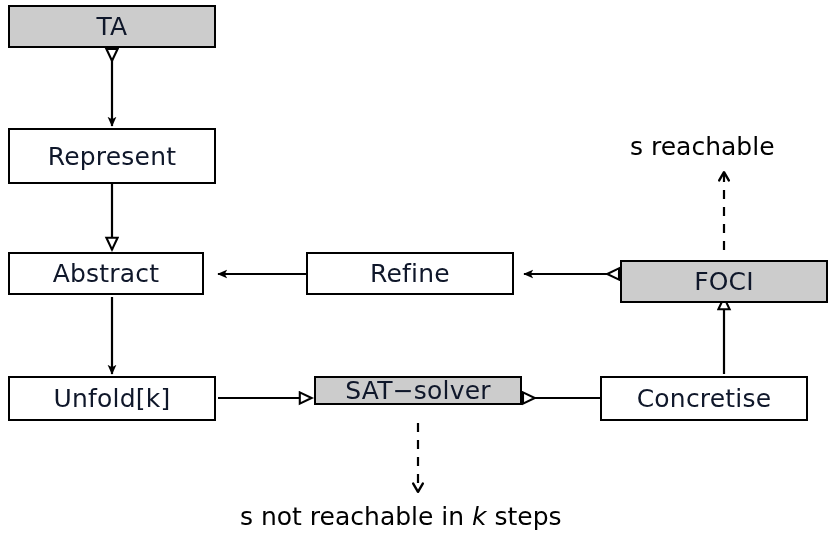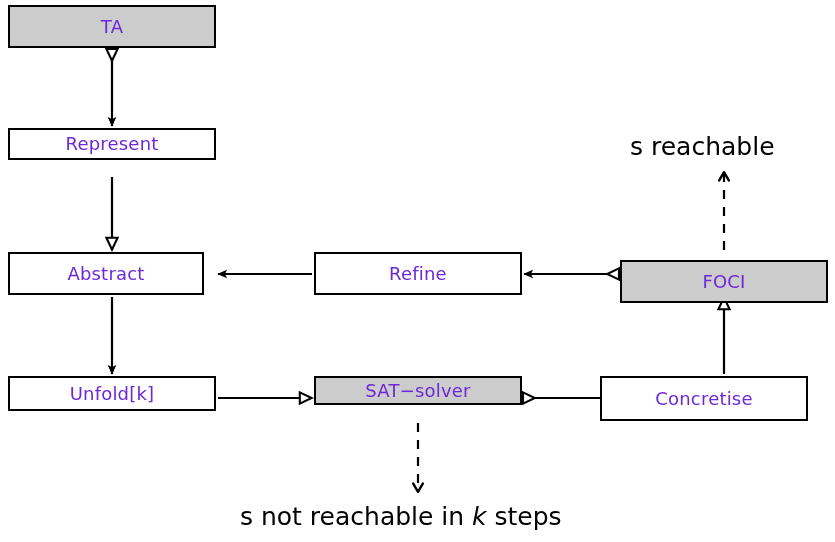--- a/index.html
+++ b/index.html
@@ -27,22 +27,22 @@
     display: block;
   }
   .node-box {
     position: absolute;
     box-sizing: border-box;
     border: 2.2px solid #000000;
     background: #ffffff;
     display: flex;
     align-items: center;
     justify-content: center;
-    font-size: 18px;
-    color: #6d28d9;
+    font-size: 25px;
+    color: #0f172a;
     letter-spacing: 0.2px;
     line-height: 1;
     white-space: nowrap;
   }
   .node-box.filled {
     background: #cccccc;
   }
   .free-label {
     position: absolute;
     font-size: 25px;
@@ -105,33 +105,33 @@
       <line x1="724" y1="250" x2="724" y2="172" stroke-dasharray="9 8" marker-end="url(#m-openv)"></line>
 
       <line x1="418" y1="423" x2="418" y2="492" stroke-dasharray="9 8" marker-end="url(#m-openv)"></line>
     </g>
   </svg>
 
   <div class="node-box filled" style="left:8px; top:5px; width:208px; height:43px;">
     <span>TA</span>
   </div>
 
-  <div class="node-box" style="left:8px; top:128px; width:208px; height:32px;">
+  <div class="node-box" style="left:8px; top:128px; width:208px; height:56px;">
     <span>Represent</span>
   </div>
 
   <div class="node-box" style="left:8px; top:252px; width:196px; height:43px;">
     <span>Abstract</span>
   </div>
 
-  <div class="node-box" style="left:8px; top:376px; width:208px; height:35px;">
+  <div class="node-box" style="left:8px; top:376px; width:208px; height:45px;">
     <span>Unfold[k]</span>
   </div>
 
-  <div class="node-box" style="left:314px; top:252px; width:208px; height:43px;">
+  <div class="node-box" style="left:306px; top:252px; width:208px; height:43px;">
     <span>Refine</span>
   </div>
 
   <div class="node-box filled" style="left:314px; top:376px; width:208px; height:29px;">
     <span>SAT−solver</span>
   </div>
 
   <div class="node-box filled" style="left:620px; top:260px; width:208px; height:43px;">
     <span>FOCI</span>
   </div>

